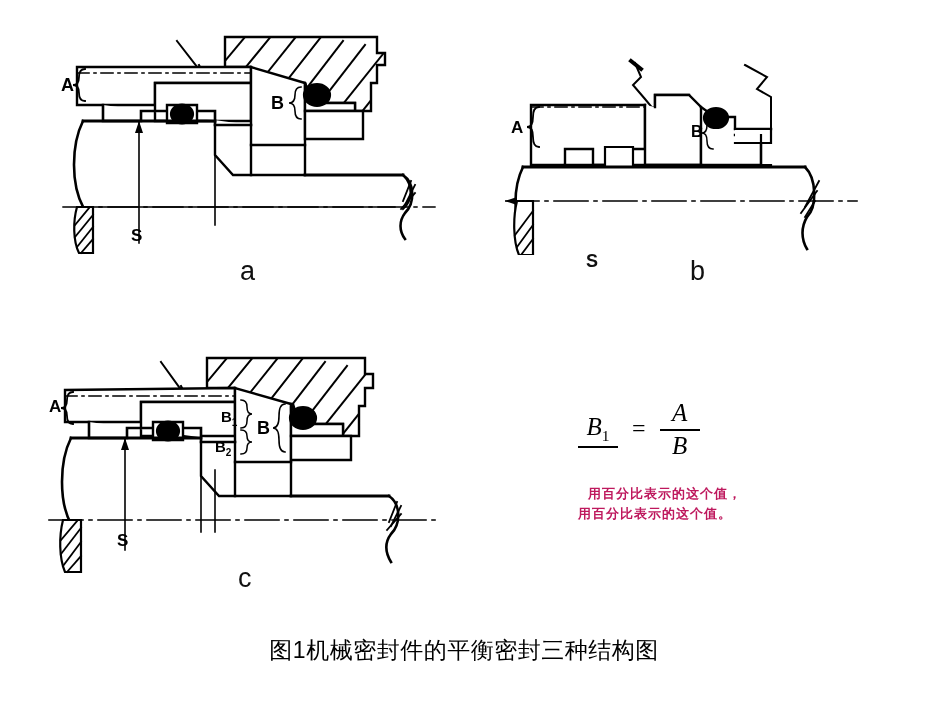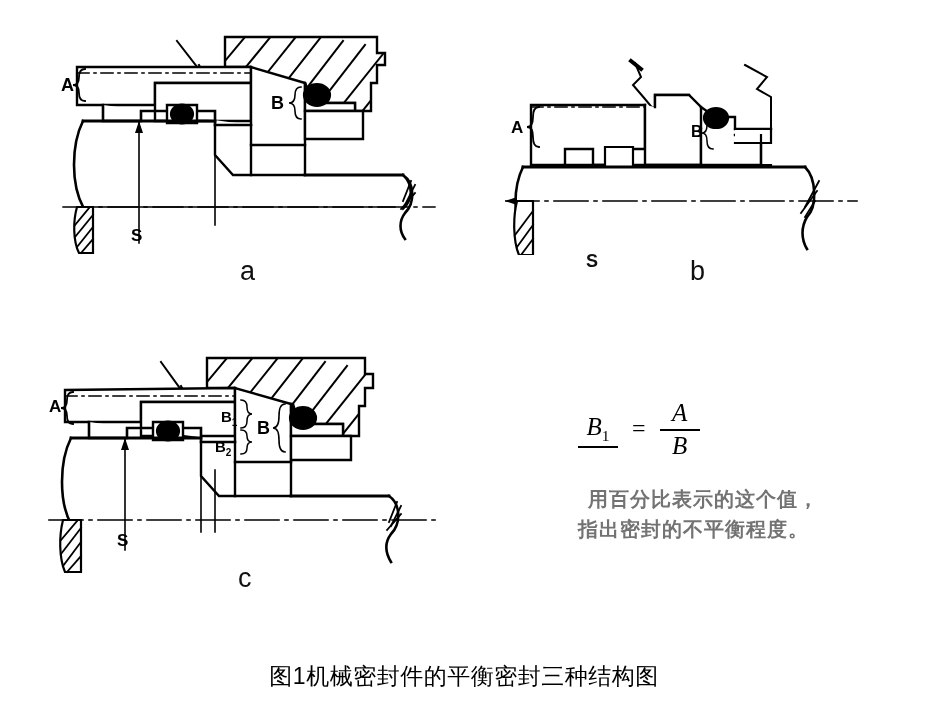--- a/index.html
+++ b/index.html
@@ -77,23 +77,23 @@
     padding-bottom: 2px;
   }
   sub {
     font-size: 0.62em;
     font-style: normal;
     vertical-align: sub;
   }
   .note {
     position: absolute;
     font-family: "Liberation Sans", sans-serif;
-    font-size: 20px;
+    font-size: 13px;
     line-height: 1.5;
-    color: #737373;
+    color: #be185d;
     letter-spacing: 1px;
     font-weight: 600;
   }
   .note div { white-space: nowrap; }
   svg { display: block; }
 </style>
 </head>
 <body>
 
 <div id="page">
@@ -342,18 +342,18 @@
       <div class="frac">
         <div class="num">A</div>
         <div class="bar"></div>
         <div class="den">B</div>
       </div>
     </div>
   </div>
 
   <div class="note" style="left:588px; top:484px;">
     <div>用百分比表示的这个值，</div>
-    <div style="margin-left:-10px;">指出密封的不平衡程度。</div>
-  </div>
-
-  <div class="caption" style="top:635px;margin-top:26px;">图1机械密封件的平衡密封三种结构图</div>
+    <div style="margin-left:-10px;">用百分比表示的这个值。</div>
+  </div>
+
+  <div class="caption" style="top:635px;">图1机械密封件的平衡密封三种结构图</div>
 
 </div>
 
 </body></html>

